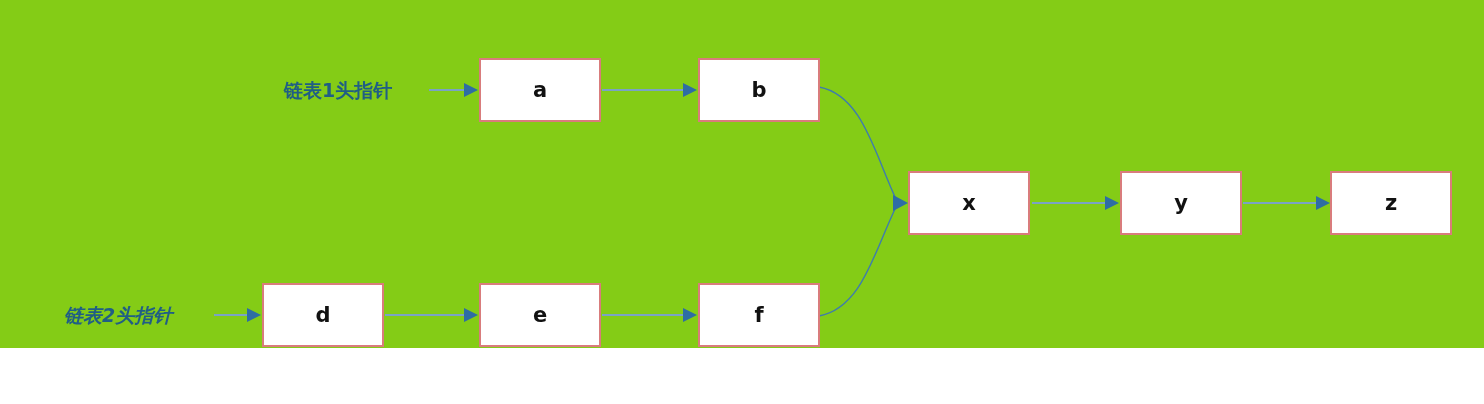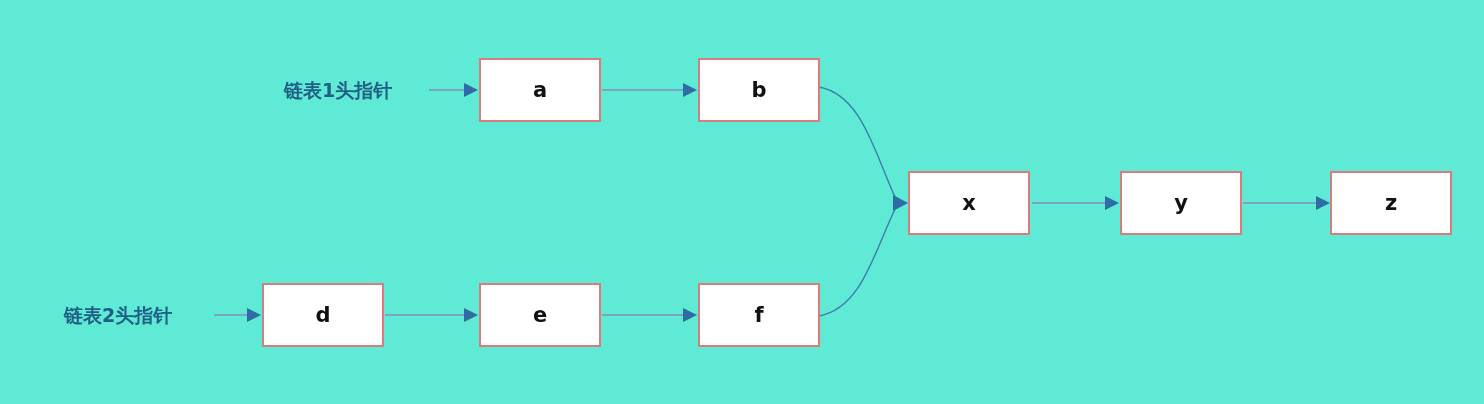--- a/index.html
+++ b/index.html
@@ -4,22 +4,22 @@
 <style>
   html, body {
     margin: 0;
     padding: 0;
     background: #ffffff;
     font-family: "DejaVu Sans", "Liberation Sans", sans-serif;
   }
   .canvas {
     position: relative;
     width: 1484px;
-    height: 404px;
-    background: #5eead4;
+    height: 348px;
+    background: #84cc16;
     overflow: hidden;
   }
   .edges-layer {
     position: absolute;
     left: 0; top: 0;
     width: 1484px; height: 404px;
     pointer-events: none;
   }
   .node {
     position: absolute;
@@ -45,21 +45,21 @@
   .node-f { left: 698px; top: 283px; }
   .head-label {
     position: absolute;
     font-weight: bold;
     font-size: 19px;
     color: #205E85;
     white-space: nowrap;
     line-height: 24px;
   }
   .head-label-1 { left: 284px; top: 78px; }
-  .head-label-2 { left: 64px; top: 303px; }
+  .head-label-2 { left: 64px; top: 303px; font-style: italic; }
 </style>
 </head>
 <body>
 
 <div class="canvas">
 
   <svg class="edges-layer" width="1484" height="404" viewBox="0 0 1484 404" xmlns="http://www.w3.org/2000/svg">
     <defs>
       <marker id="ah" markerUnits="userSpaceOnUse" markerWidth="15" markerHeight="15" refX="12" refY="7" orient="auto">
         <path d="M0,0 L14,7 L0,14 Z" fill="#2E6DA4"></path>

